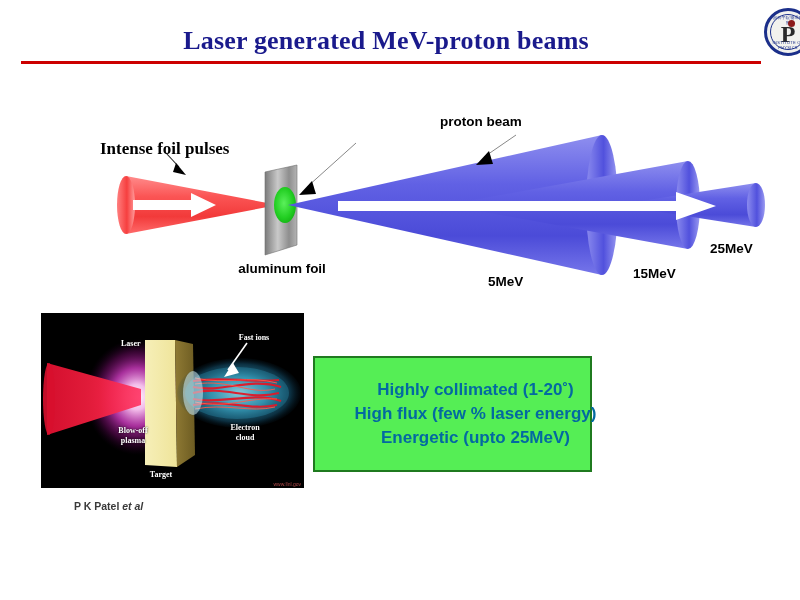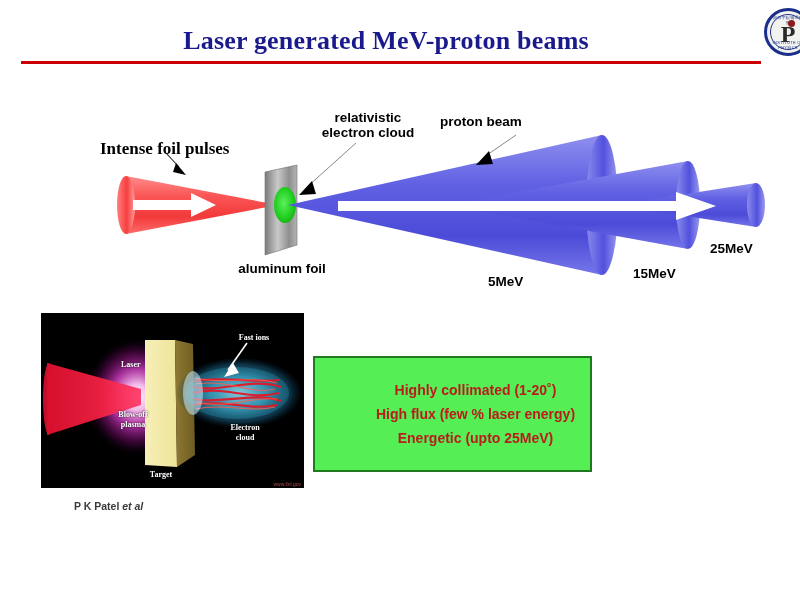--- a/index.html
+++ b/index.html
@@ -178,22 +178,22 @@
     position: absolute;
     color: #ffffff;
     font-family: "Liberation Serif", serif;
     font-weight: bold;
     font-size: 8px;
     text-align: center;
     white-space: pre-line;
     line-height: 9.5px;
     text-shadow: 0 0 2px #000;
   }
-  #inset-label-laser  { left: 32px;  top: 47px; padding-left: 48px; }
-  #inset-label-plasma { left: 62px;  top: 97px; width: 60px; }
+  #inset-label-laser  { left: 32px;  top: 26px; padding-left: 48px; }
+  #inset-label-plasma { left: 62px;  top: 113px; width: 60px; }
   #inset-label-target { left: 95px;  top: 157px; width: 50px; }
   #inset-label-fastions { left: 184px; top: 20px; width: 58px; }
   #inset-label-electron { left: 176px; top: 110px; width: 56px; }
   #inset-credit {
     position: absolute;
     right: 3px;
     bottom: 1px;
     color: #b24a4a;
     font-size: 5px;
     font-family: "Liberation Sans", sans-serif;
@@ -221,22 +221,22 @@
     border: 2px solid #1f7a1f;
     box-sizing: border-box;
     display: flex;
     flex-direction: column;
     align-items: center;
     justify-content: center;
   }
   #green-box .gline {
     font-family: "Liberation Sans", sans-serif;
     font-weight: bold;
-    font-size: 14px;
-    color: #b91c1c;
+    font-size: 17px;
+    color: #0369a1;
     line-height: 24px;
     white-space: nowrap;
     padding-left: 46px;
   }
 </style>
 </head>
 <body>
 
 <div id="slide">
 
@@ -324,24 +324,20 @@
         <line x1="340" y1="48" x2="291" y2="92" stroke="#888" stroke-width="1"></line>
         <path d="M 296,86 L 283,100 L 300,99 Z" fill="#000000"></path>
 
         <line x1="500" y1="40" x2="468" y2="62" stroke="#888" stroke-width="1"></line>
         <path d="M 473,56 L 460,70 L 477,69 Z" fill="#000000"></path>
       </g>
     </svg>
   </div>
 
   <div class="diagram-label" id="label-laser-pulses">Intense foil pulses</div>
-  <div class="diagram-label" id="label-electron-cloud">
-    <div>relativistic</div>
-    <div>electron cloud</div>
-  </div>
   <div class="diagram-label" id="label-proton-beam">proton beam</div>
   <div class="diagram-label" id="label-al-foil">aluminum foil</div>
   <div class="diagram-label" id="label-5mev">5MeV</div>
   <div class="diagram-label" id="label-15mev">15MeV</div>
   <div class="diagram-label" id="label-25mev">25MeV</div>
 
   <div id="inset">
     <svg width="263" height="175" viewBox="0 0 263 175" xmlns="http://www.w3.org/2000/svg">
       <defs>
         <linearGradient id="laserBeam" x1="0" y1="0" x2="1" y2="0">

